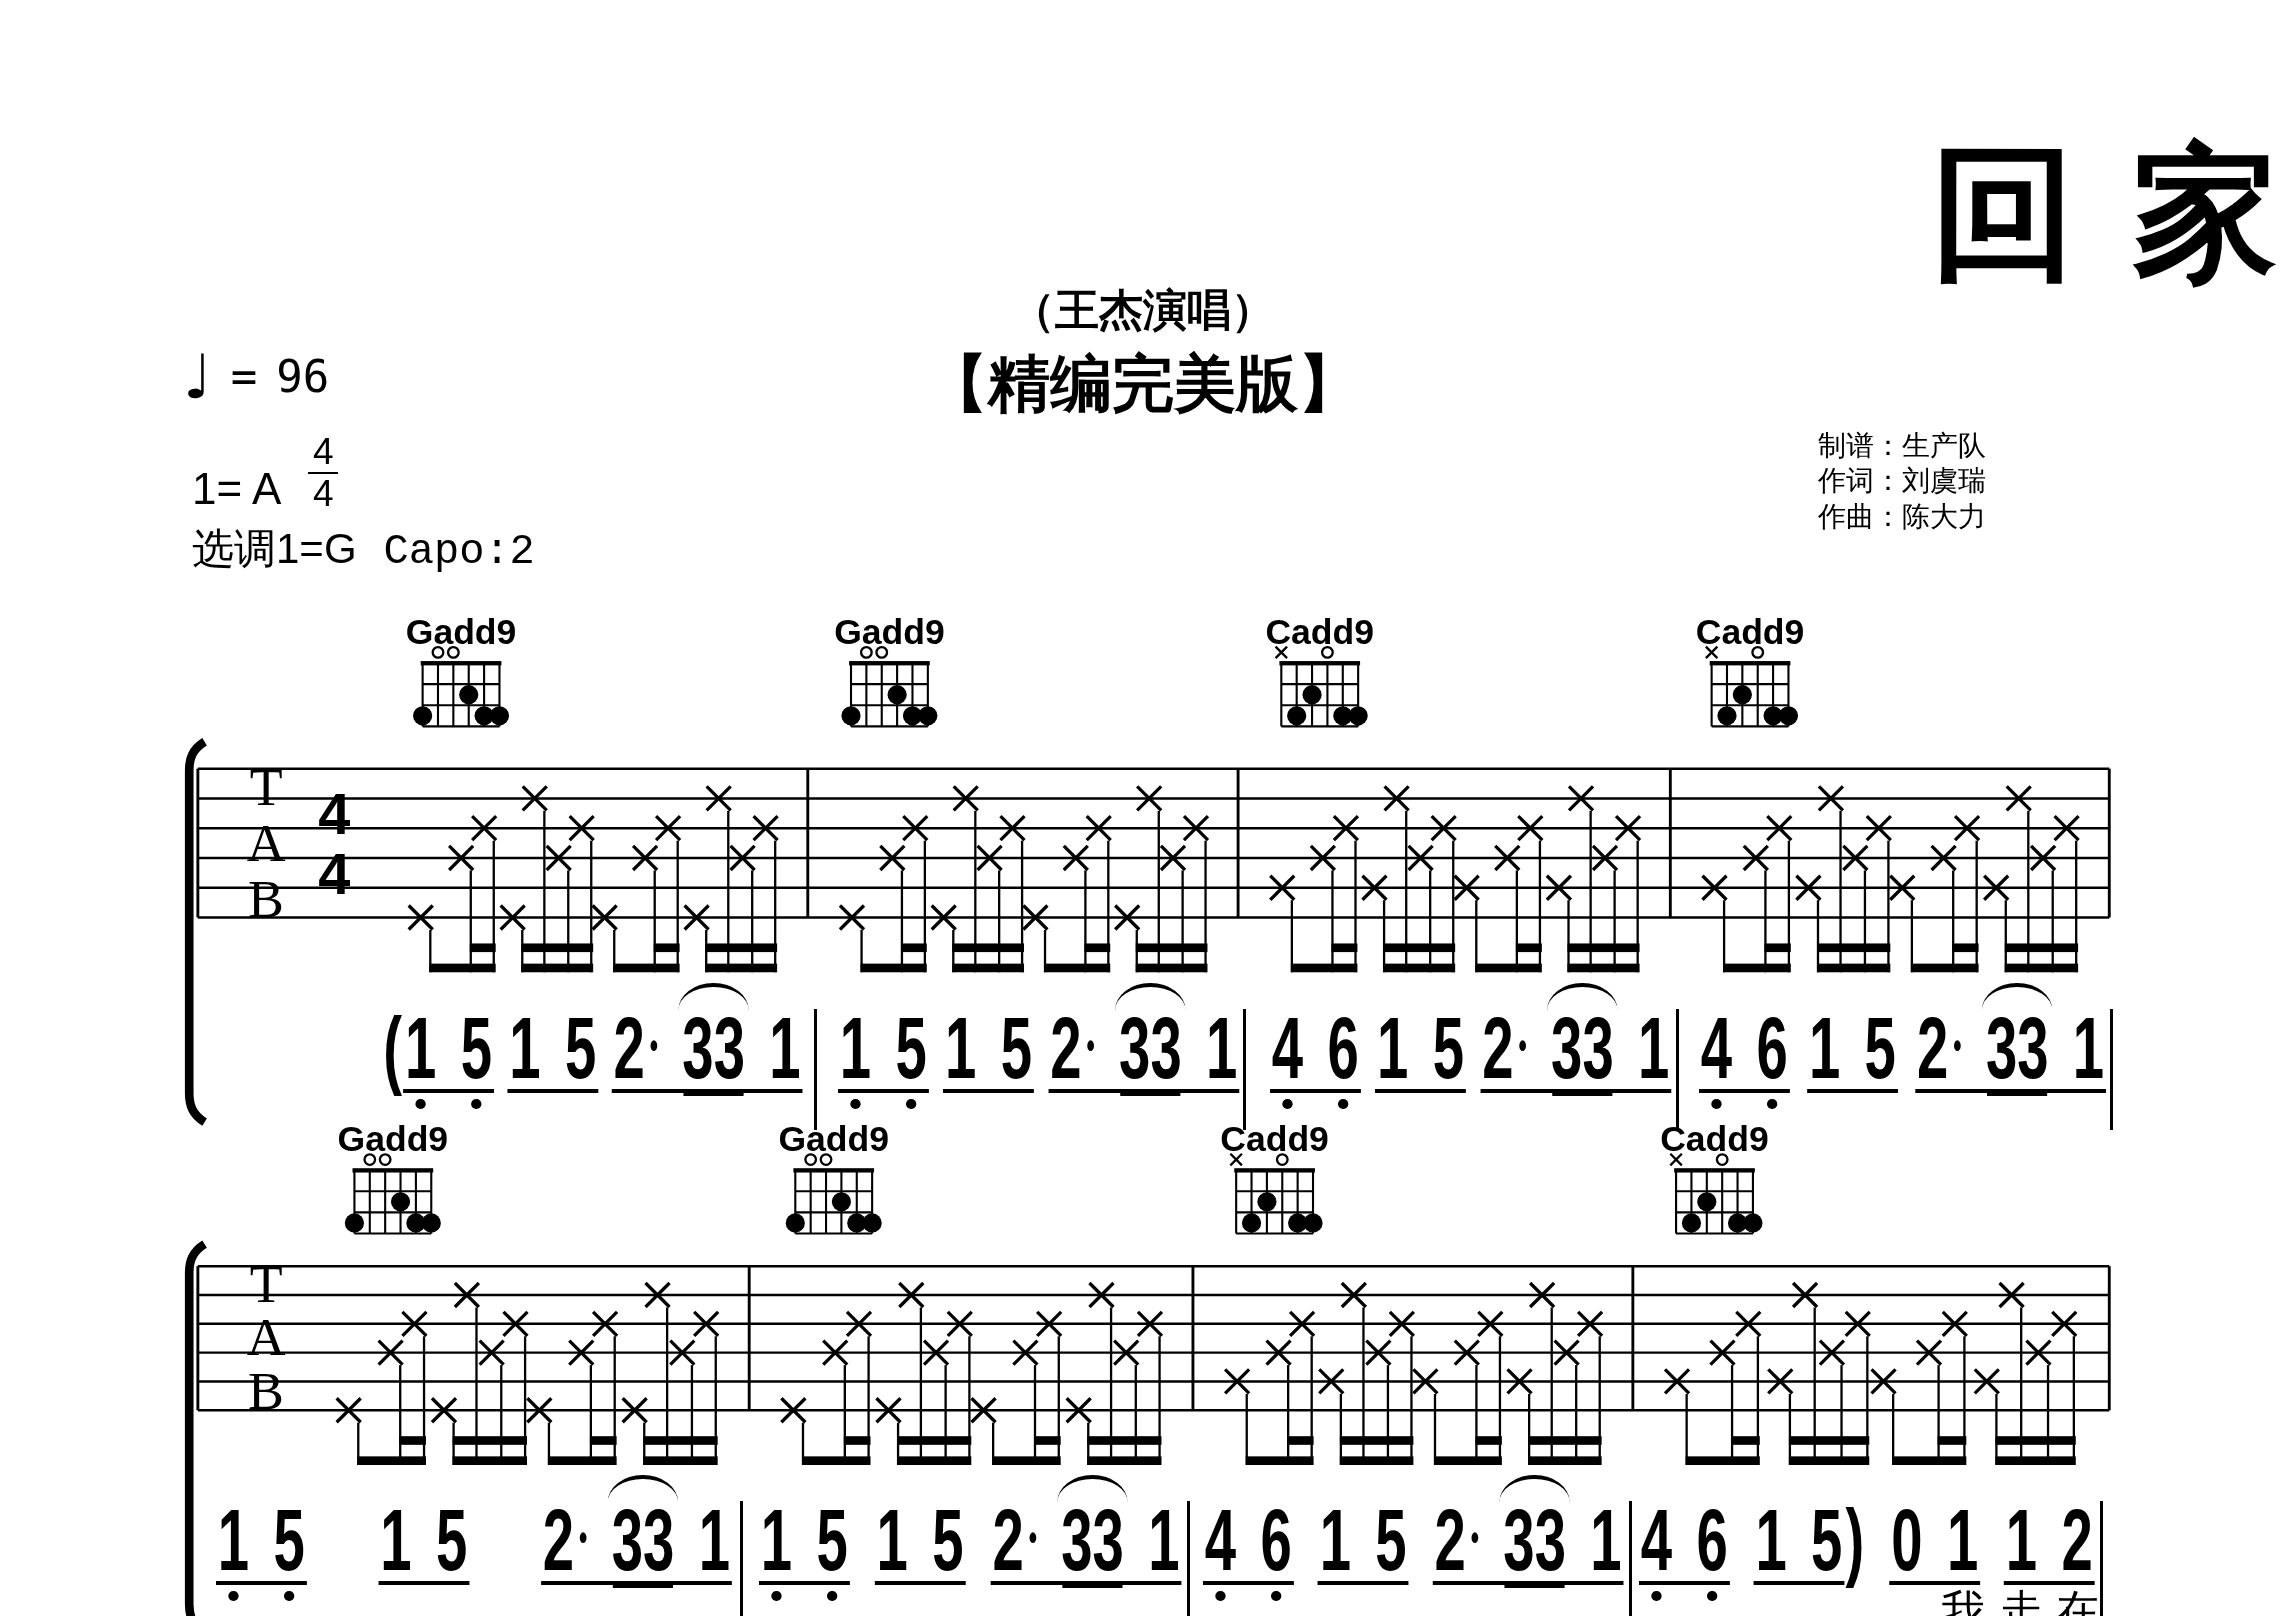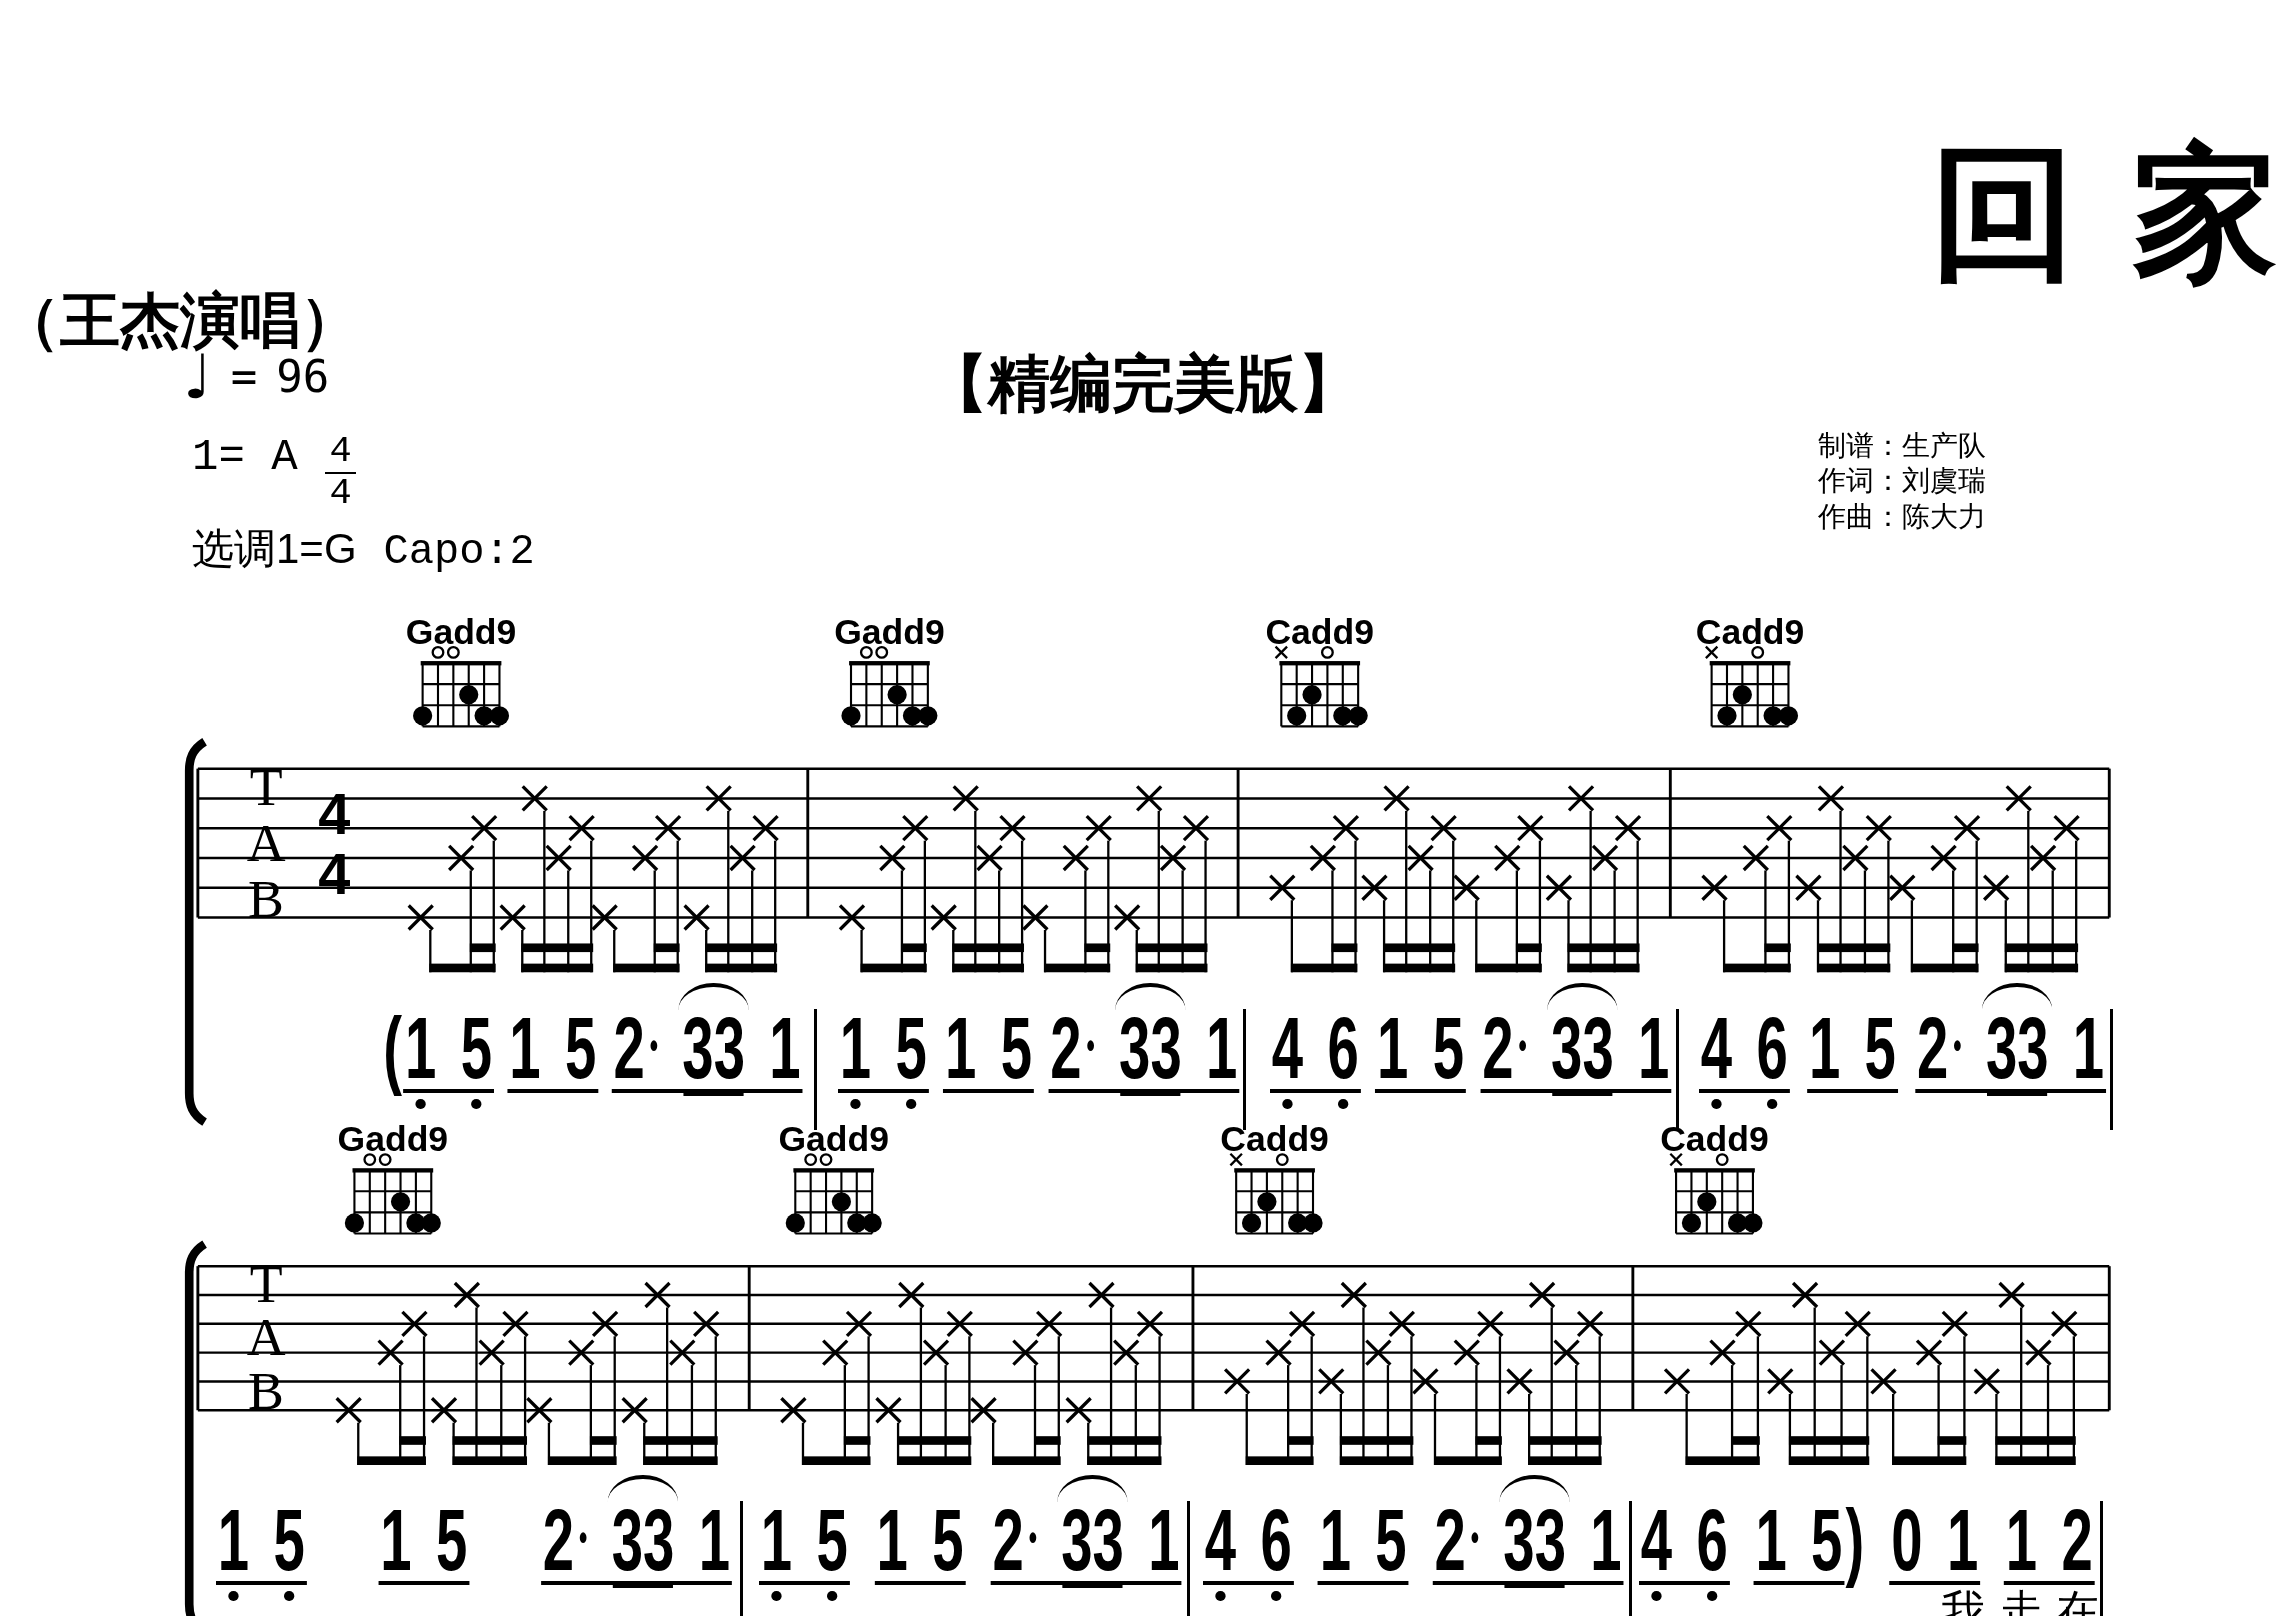--- a/index.html
+++ b/index.html
@@ -1,26 +1,26 @@
 <!DOCTYPE html>
 <html><head>
 <meta charset="utf-8">
 <style>
   html,body{margin:0;padding:0}
   body{width:2286px;height:1617px;background:#fff;position:relative;overflow:hidden;
        font-family:"Liberation Sans",sans-serif;color:#000}
   .abs{position:absolute}
   .title{left:0;right:0;top:117px;text-align:right;font-size:146px;font-weight:900;letter-spacing:7.7px}
-  .subtitle{left:0;right:0;top:281px;text-align:left;font-size:60px;font-weight:700}
+  .subtitle{left:0;right:0;top:281px;text-align:center;font-size:44px;font-weight:700}
   .edition{left:0;right:0;top:342px;text-align:center;font-size:62px;font-weight:900}
   .tempo{left:183px;top:346px;display:flex;align-items:center;gap:19px}
   .tempo .note{font-family:"DejaVu Sans",sans-serif;font-size:61px;line-height:1}
   .tempo .eq,.tempo .bpm{font-family:"DejaVu Sans Mono",monospace;font-size:44px}
-  .keyrow1{left:192px;top:432px;display:flex;align-items:flex-start;gap:27px;
-           font-family:Liberation Mono, monospace;font-size:44px}
+  .keyrow1{left:192px;top:432px;display:flex;align-items:flex-end;gap:27px;
+           font-family:Liberation Sans, sans-serif;font-size:44px}
   .frac{display:inline-flex;flex-direction:column;align-items:center;font-size:37px;line-height:1.08}
   .frac .t{border-bottom:2.9px solid #000;padding:0 4.8px}
   .keyrow2{left:192px;top:521px;display:flex;align-items:baseline;gap:27px;font-size:42px}
   .keyrow2 .capo{font-family:Liberation Mono, monospace}
   .credits{left:1818px;top:428px;font-size:28px;line-height:1.26}
   .credits div{white-space:nowrap}
   
   .jm{position:absolute;display:flex;justify-content:space-between;align-items:flex-start;
       transform-origin:0 0;font-size:88px;font-weight:700;font-family:"Liberation Sans",sans-serif}
   .jgw{display:flex;align-items:flex-start}

